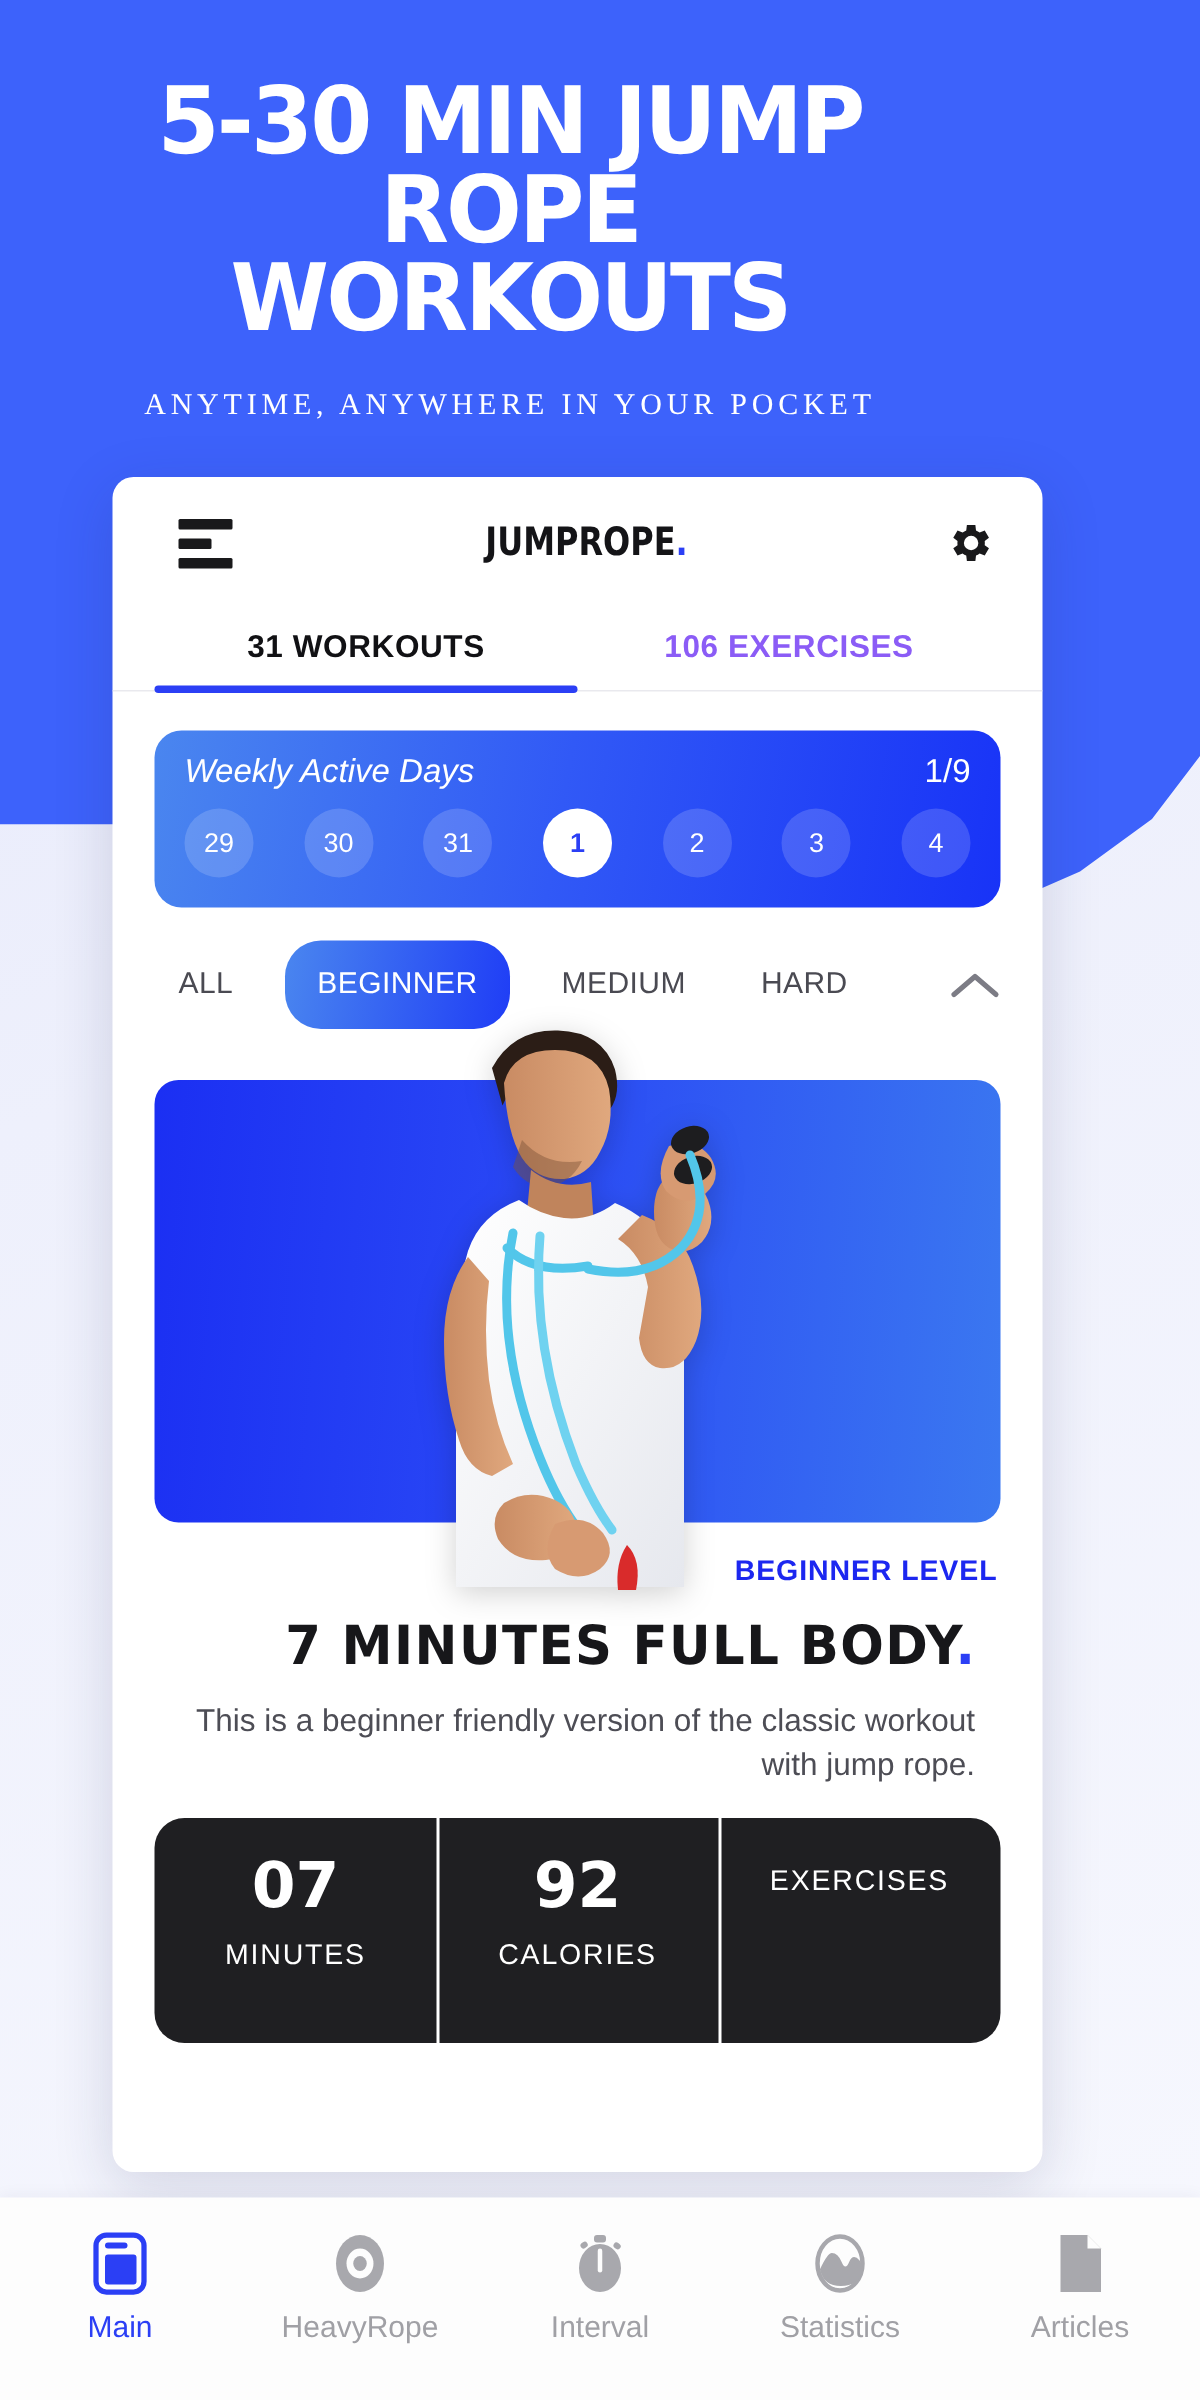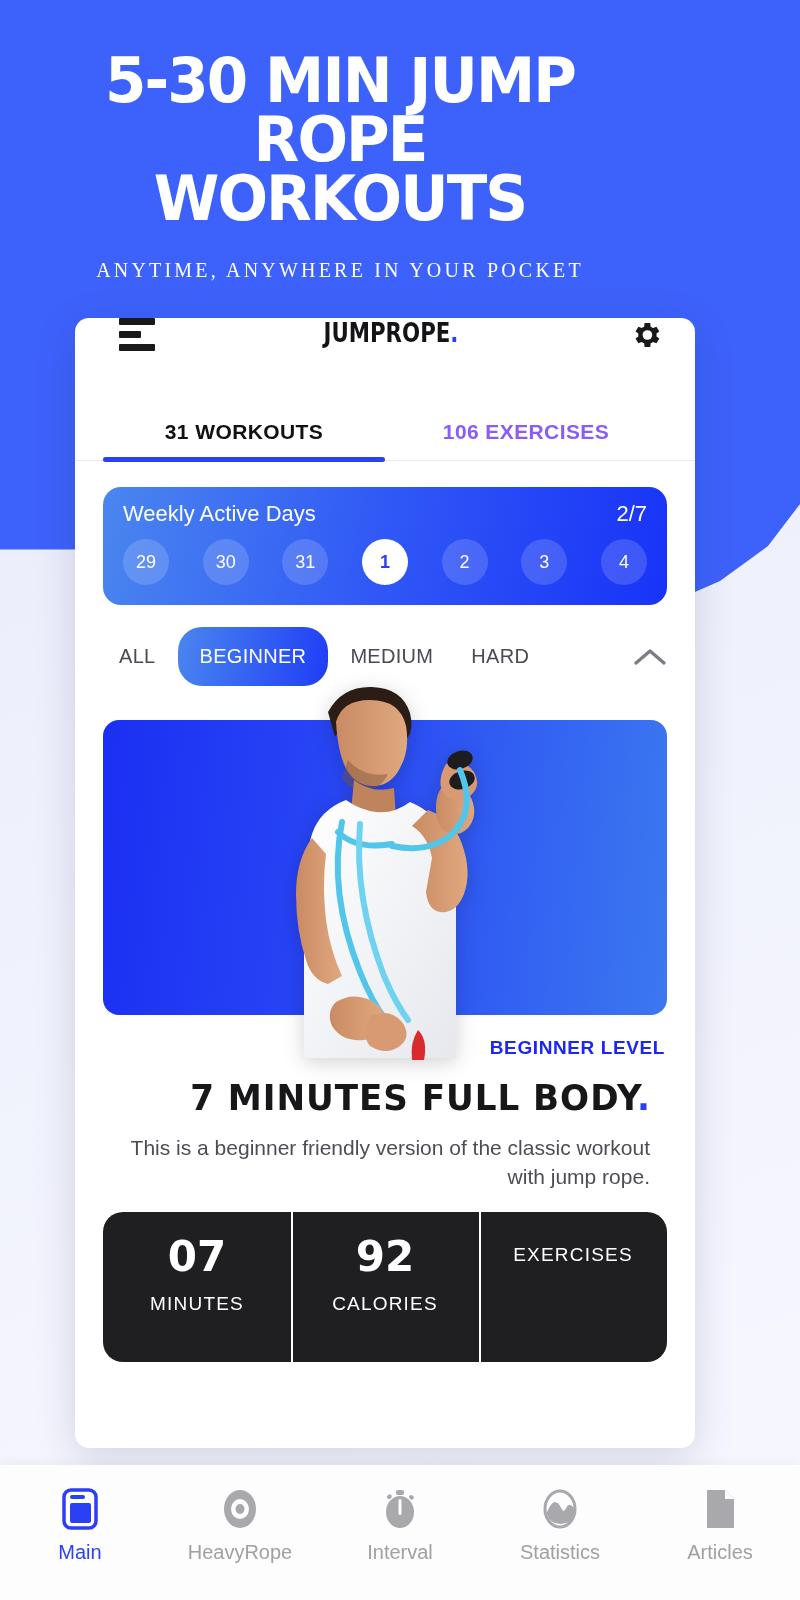--- a/index.html
+++ b/index.html
@@ -53,21 +53,21 @@
     left:75px; top:318px;
     width:620px; height:1130px;
     background:#fff;
     border-radius:14px;
     box-shadow:0 10px 40px rgba(30,40,90,0.16);
     z-index:4;
     overflow:hidden;
   }
 
   .appbar{
-    height:88px; display:flex; align-items:flex-start;
+    height:88px; display:flex; align-items:center;
     padding:0 32px; position:relative;margin-left:12px;
   }
   .hamburger{ width:36px; display:flex; flex-direction:column; gap:6px; cursor:pointer; }
   .hamburger i{ display:block; height:7px; background:#19191b; border-radius:1px; }
   .hamburger i:nth-child(1){ width:36px; }
   .hamburger i:nth-child(2){ width:22px; }
   .hamburger i:nth-child(3){ width:36px; }
 
   .logo{
     position:absolute; left:0; right:0; text-align:center;
@@ -96,33 +96,33 @@
   .weekly{
     margin:26px 28px 0;
     height:118px;
     border-radius:18px;
     background:linear-gradient(100deg,#4a86ef 0%, #3159f6 48%, #1833f7 100%);
     padding:14px 20px 0;
     color:#fff;
     position:relative;
   }
   .weekly-head{ display:flex; align-items:baseline; }
-  .weekly-title{ font-size:22px; font-weight:500; }
+  .weekly-title{ font-size:22px; font-weight:500;font-style:italic; }
   .weekly-count{ margin-left:auto; font-size:22px; font-weight:500; }
   .days{ display:flex; justify-content:space-between; margin-top:12px; }
   .day{
     width:46px; height:46px; border-radius:50%;
     background:rgba(255,255,255,0.16);
     display:flex; align-items:center; justify-content:center;
     font-size:18px; color:#fff; cursor:pointer;
   }
   .day.on{ background:#fff; color:#2b3ff5; font-weight:bold; }
 
   
-  .filters{ display:flex; align-items:center; padding:22px 28px 0; gap:6px; }
+  .filters{ display:flex; align-items:center; padding:22px 28px 0; gap:18px; }
   .filter{
     padding:10px 16px; font-size:20px; color:#4a4a52; cursor:pointer;
     border-radius:24px; letter-spacing:0.3px;
   }
   .filter.on{
     background:linear-gradient(100deg,#4a86ef 0%, #1f3df6 100%);
     color:#fff; padding:18px 22px;
   }
   .chev{ margin-left:auto; cursor:pointer; }
 
@@ -216,21 +216,21 @@
       <span>31 WORKOUTS</span>
     </div>
     <div class="tab">
       <span>106 EXERCISES</span>
     </div>
   </div>
 
   <div class="weekly">
     <div class="weekly-head">
       <div class="weekly-title">Weekly Active Days</div>
-      <div class="weekly-count">2/7</div>
+      <div class="weekly-count">1/9</div>
     </div>
     <div class="days">
       <div class="day">29</div>
       <div class="day">30</div>
       <div class="day">31</div>
       <div class="day on">1</div>
       <div class="day">2</div>
       <div class="day">3</div>
       <div class="day">4</div>
     </div>

